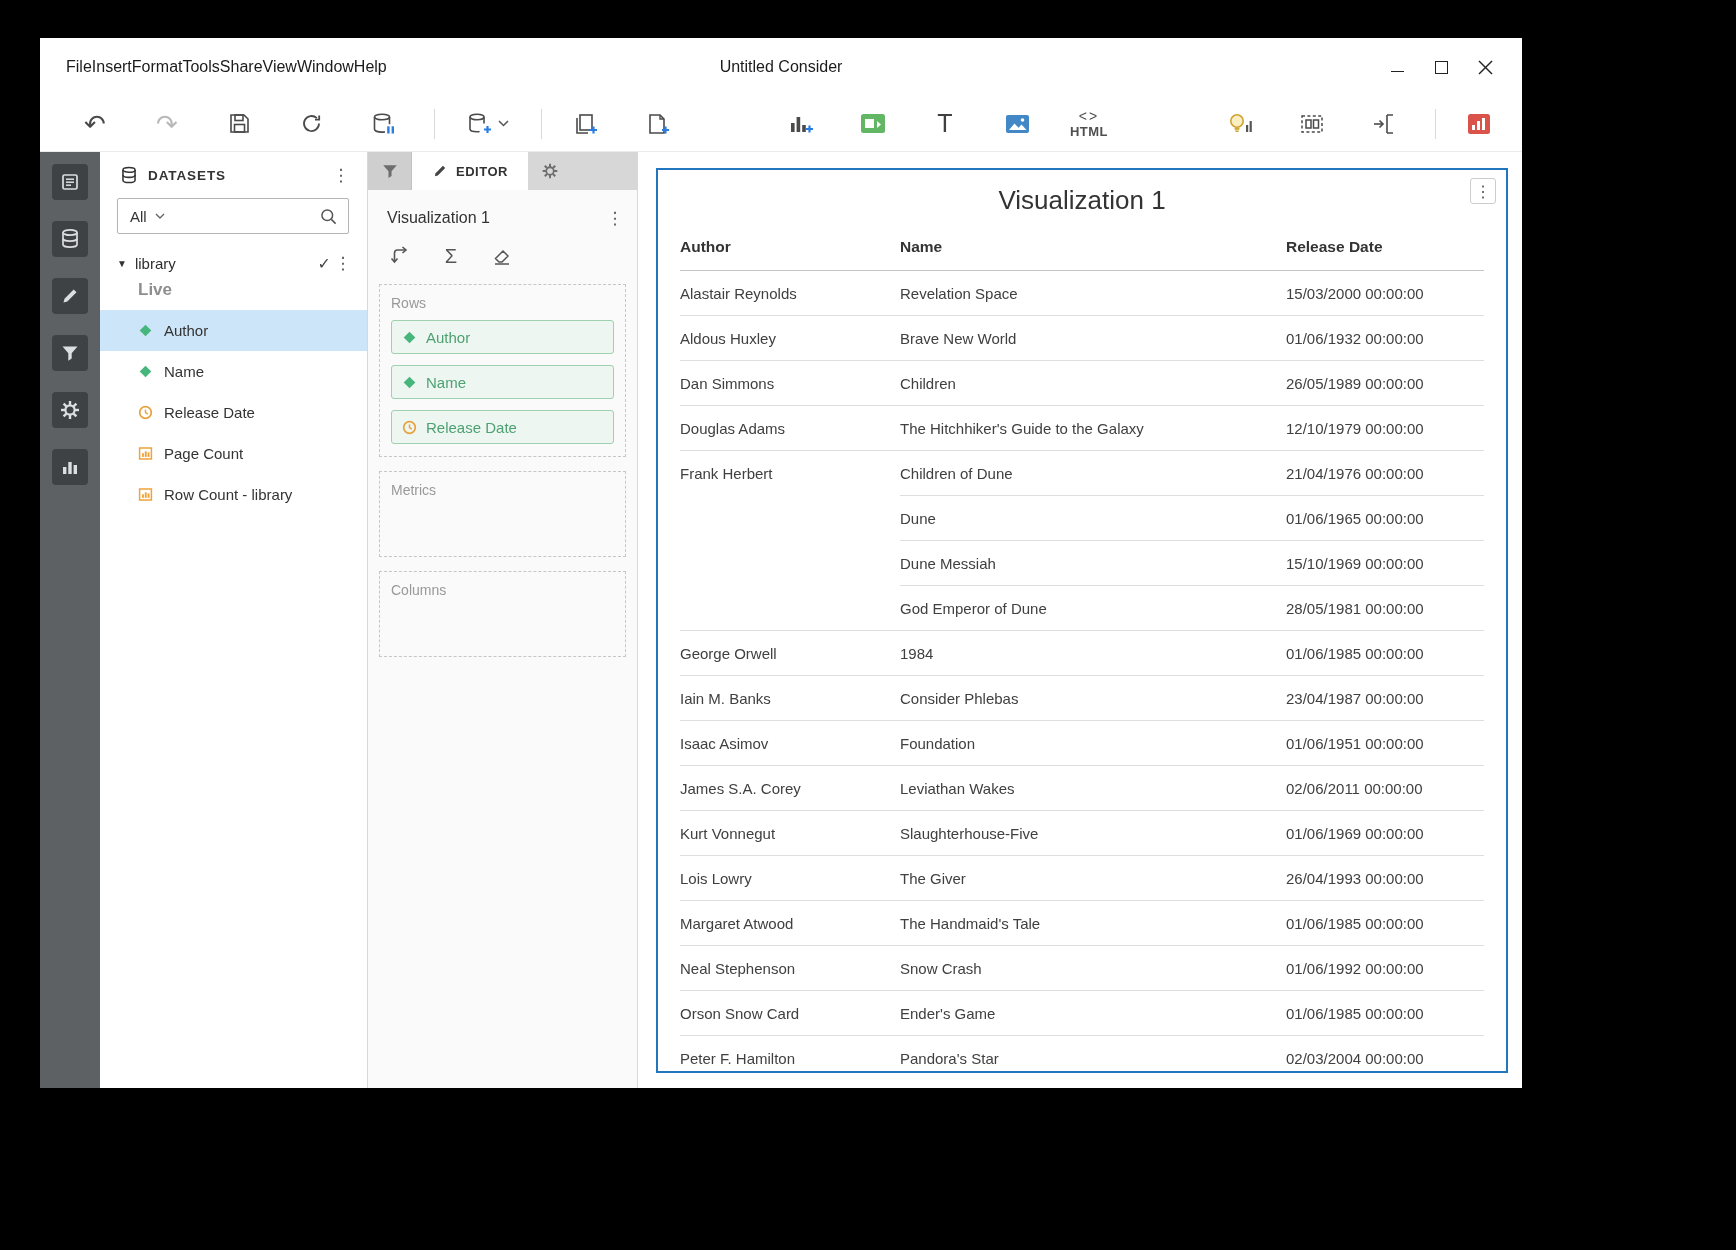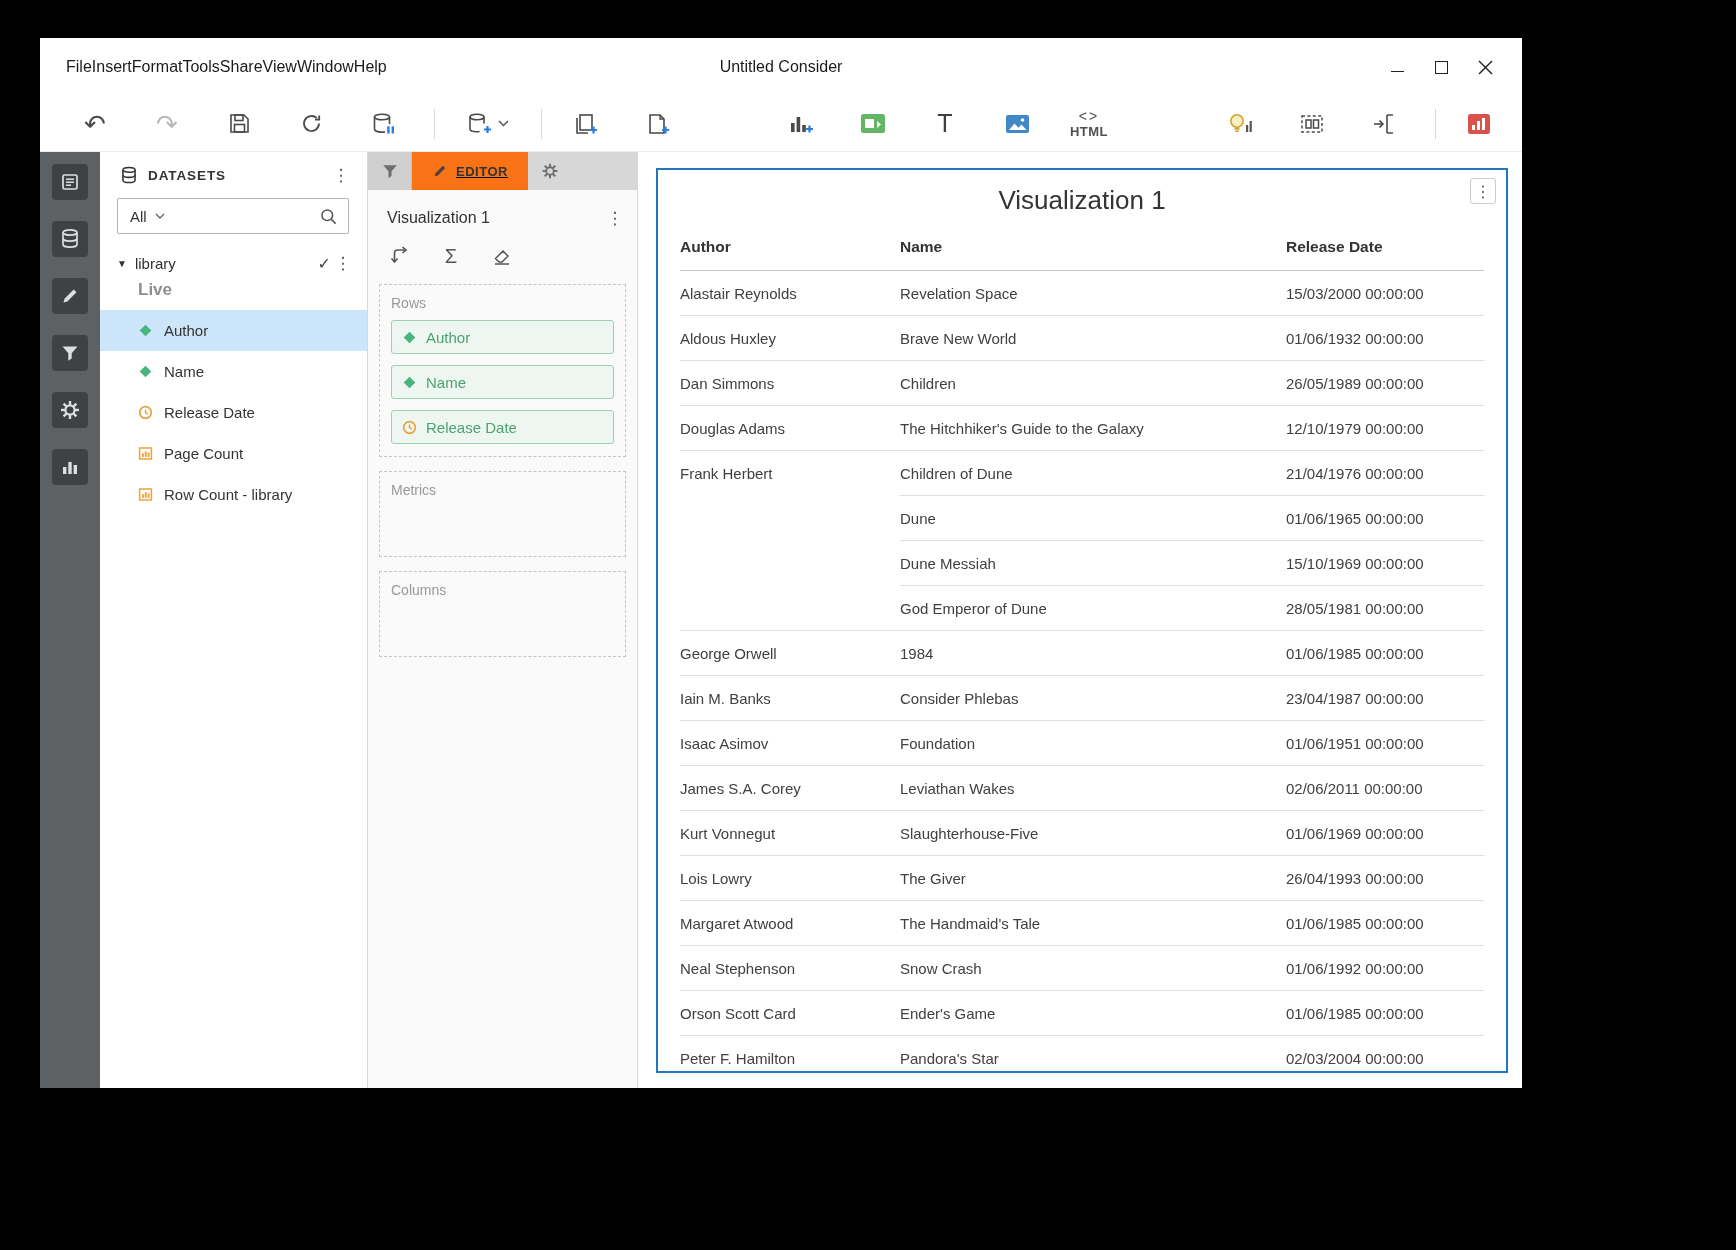--- a/index.html
+++ b/index.html
@@ -56,21 +56,21 @@
   .field-row { height:41px; display:flex; align-items:center; padding-left:38px; gap:11px; font-size:15px; color:#333; cursor:pointer; }
   .field-row.selected { background:#cde5f8; }
   .f-icon { display:flex; width:15px; justify-content:center; }
 
   
   .editor-panel { width:270px; background:#fafafa; border-right:1px solid #d8d8d8; display:flex; flex-direction:column; flex:0 0 auto; }
   .etabs { height:38px; background:#d7d7d7; display:flex; align-items:stretch; flex:0 0 auto; }
   .etab { display:flex; align-items:center; justify-content:center; gap:8px; cursor:pointer; }
   .etab.icon-tab { width:44px; }
   .etab.filter-tab { background:#cfcfcf; border-right:1px solid #c2c2c2; }
-  .etab.active { background:#f97316; padding:0 20px;text-decoration:underline; }
+  .etab.active { background:#ffffff; padding:0 20px; }
   .etab-label { font-size:13px; font-weight:bold; letter-spacing:.5px; color:#333; }
   .viz-head { display:flex; align-items:center; padding:16px 10px 6px 19px; }
   .viz-name { font-size:16px; color:#333; flex:1; }
   .mini-icons { display:flex; align-items:center; gap:27px; padding:8px 0 16px 20px; }
   .mini-btn { display:flex; align-items:center; justify-content:center; width:24px; height:24px; }
   .sigma { font-size:20px; color:#555; line-height:1; }
   .zones { padding:0 11px; }
   .zone { border:1px dashed #c6c6c6; padding:10px 11px; margin-bottom:14px; background:#fafafa; }
   .zone-label { font-size:14px; color:#999; margin-bottom:9px; }
   .zone.small { height:86px; }
@@ -565,21 +565,21 @@
                 <td>Margaret Atwood</td>
                 <td>The Handmaid's Tale</td>
                 <td>01/06/1985 00:00:00</td>
               </tr>
               <tr>
                 <td>Neal Stephenson</td>
                 <td>Snow Crash</td>
                 <td>01/06/1992 00:00:00</td>
               </tr>
               <tr>
-                <td>Orson Scott Card</td>
+                <td>Orson Snow Card</td>
                 <td>Ender's Game</td>
                 <td>01/06/1985 00:00:00</td>
               </tr>
               <tr>
                 <td>Peter F. Hamilton</td>
                 <td>Pandora's Star</td>
                 <td>02/03/2004 00:00:00</td>
               </tr>
             </tbody>
         </table>

